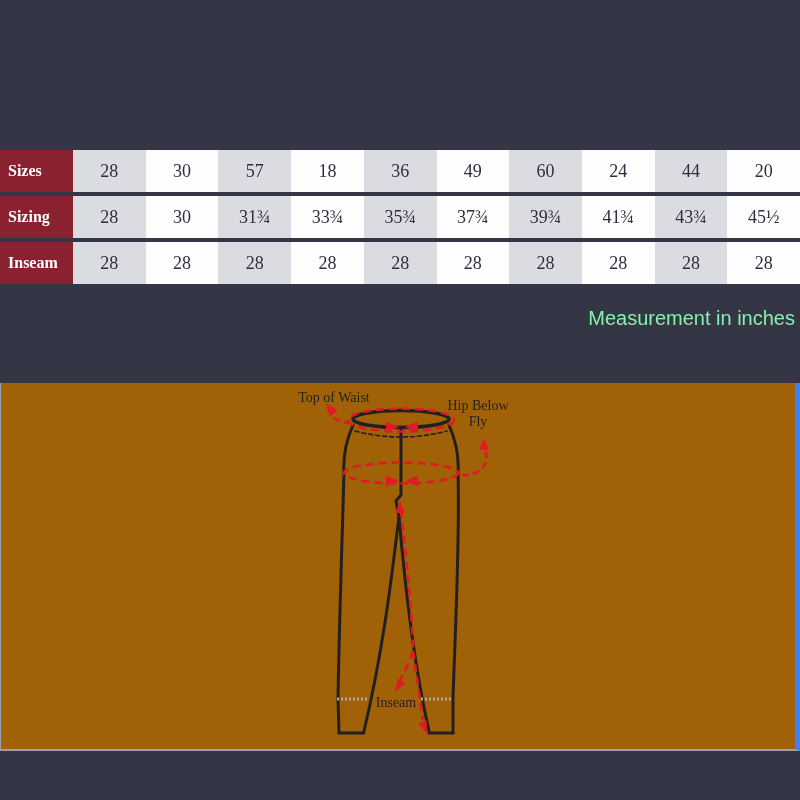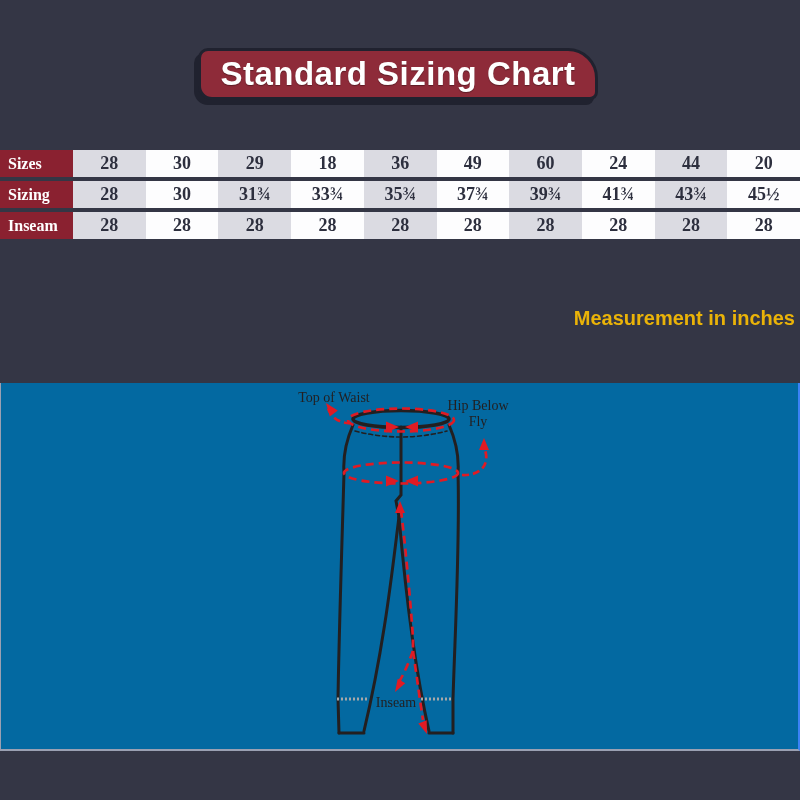--- a/index.html
+++ b/index.html
@@ -21,69 +21,66 @@
     box-sizing:border-box;
     display:flex; align-items:center; justify-content:center;
   }
   .banner-text {
     color:#ffffff; font-size:33px; font-weight:bold; letter-spacing:.5px;
     text-shadow:0 1px 1px rgba(0,0,0,.35);
   }
 
   
   .sizing-table { position:absolute; top:150px; left:0; width:800px; }
-  .trow { display:flex; height:27px; margin-bottom:4px; }
+  .trow { display:flex; height:42px; margin-bottom:4px; }
   .tlabel {
     width:73px; box-sizing:border-box; padding-left:8px;
     background:#8a2130; color:#ffffff;
     font-family:"Liberation Serif", serif; font-weight:bold; font-size:16px;
     display:flex; align-items:center;
   }
   .tcell {
     flex:1; display:flex; align-items:center; justify-content:center;
-    font-family:"Liberation Serif", serif; font-weight:bold; font-size:18px;
+    font-family:"Liberation Serif", serif; font-weight:normal; font-size:18px;
     color:#2d2f3e;
   }
   .trow > .tcell:nth-child(even) { background:#dbdbe2; }
   .trow > .tcell:nth-child(odd)  { background:#fdfdfe; }
 
   
   .note {
     position:absolute; top:307px; right:5px;
-    color:#eab308; font-size:20px; font-weight:bold;
+    color:#86efac; font-size:20px; font-weight:normal;
   }
 
   
   .panel {
     position:absolute; top:383px; left:0; width:800px; height:368px;
-    background:#0369a1;
-    border-left:1px solid #9aa0b2; border-right:2px solid #3b82f6;
+    background:#a16207;
+    border-left:1px solid #9aa0b2; border-right:5px solid #3b82f6;
     border-bottom:2px solid #9aa0b2;
     box-sizing:border-box;
   }
   .panel svg { display:block; }
   .diag-label {
     font-family:"Liberation Serif", serif; font-size:14px; fill:#231f20;
   }
 </style>
 </head>
 <body>
 
 <div class="screen">
 
-  <div class="banner">
-    <span class="banner-text">Standard Sizing Chart</span>
-  </div>
 
   <div class="sizing-table">
     <div class="trow">
       <div class="tlabel">Sizes</div>
       <div class="tcell">28</div>
       <div class="tcell">30</div>
-      <div class="tcell">29</div>
+      <div class="tcell">57</div>
       <div class="tcell">18</div>
       <div class="tcell">36</div>
       <div class="tcell">49</div>
       <div class="tcell">60</div>
       <div class="tcell">24</div>
       <div class="tcell">44</div>
       <div class="tcell">20</div>
     </div>
     <div class="trow">
       <div class="tlabel">Sizing</div>

